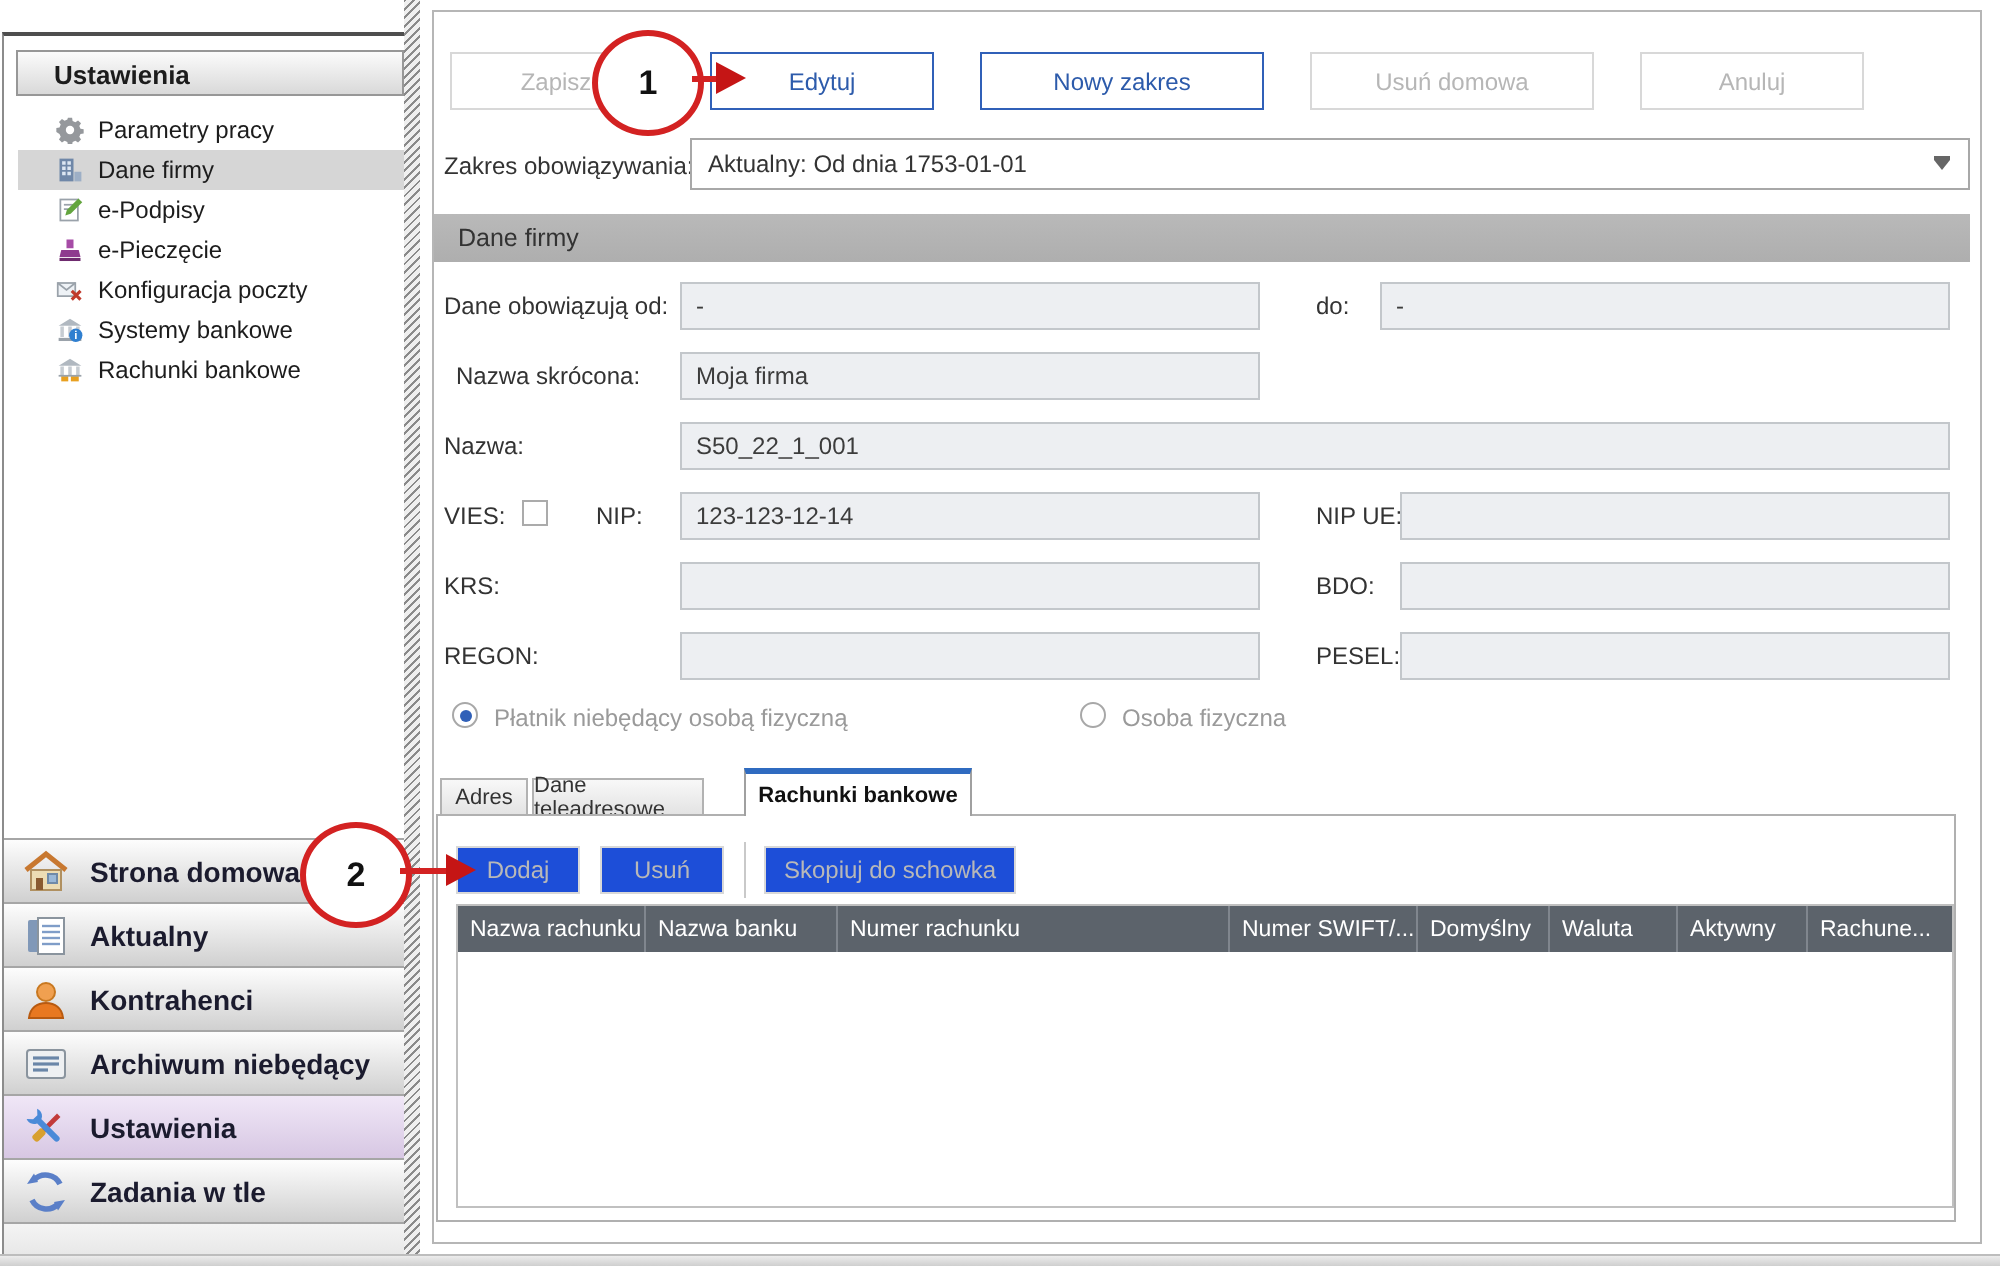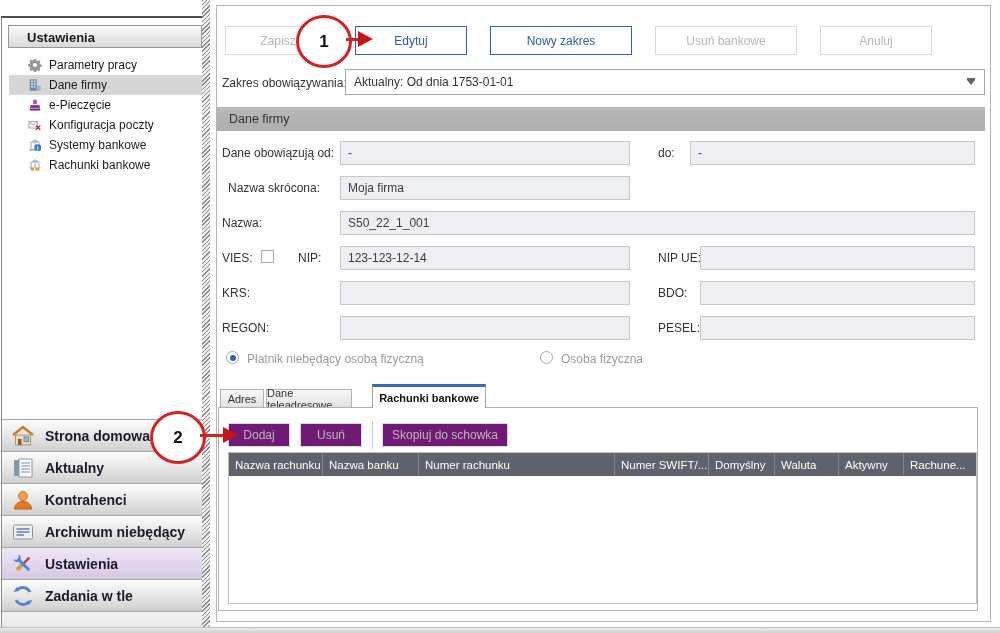--- a/index.html
+++ b/index.html
@@ -55,21 +55,21 @@
 
   
   .tab{position:absolute;box-sizing:border-box;font-size:11px;color:#333;display:flex;
        align-items:center;justify-content:center;cursor:default;}
   .tab.inactive{top:389px;height:19px;background:linear-gradient(#f8f8f8,#e2e2e2);border:1px solid #b2b2b2;border-bottom:none;}
   .tab.active{top:384px;height:24px;background:#fff;border:1px solid #a0a0a0;border-bottom:none;
               border-top:3px solid #2f6bc0;font-weight:bold;color:#111;z-index:3;}
   .tab-panel{position:absolute;left:218px;top:407px;width:760px;height:204px;
              border:1px solid #b0b0b0;background:#fff;box-sizing:border-box;z-index:2;}
 
-  .small-btn{position:absolute;height:24px;background:#701a75;border:1px solid #d8d8d8;color:#b8b8b8;
+  .small-btn{position:absolute;height:24px;background:#1d4ed8;border:1px solid #d8d8d8;color:#b8b8b8;
              font-size:12px;display:flex;align-items:center;justify-content:center;box-sizing:border-box;}
   .vsep{position:absolute;width:1px;background:#c9c9c9;}
 
   
   .grid{position:absolute;left:228px;top:452px;width:747px;border:1px solid #c0c0c0;box-sizing:content-box;}
   .grid-head{display:flex;background:#5c636b;color:#fff;font-size:11.5px;height:23px;}
   .th{display:flex;align-items:center;padding-left:6px;box-sizing:border-box;
       border-right:1px solid #80868e;white-space:nowrap;overflow:hidden;cursor:default;}
   .th:last-child{border-right:none;}
   .c0{width:94px;}.c1{width:96px;}.c2{width:196px;}.c3{width:94px;}
@@ -116,20 +116,33 @@
               <rect x="3.5" y="9" width="2" height="2"></rect>
               <rect x="6.5" y="9" width="2" height="2"></rect>
             </g>
           </svg>
         </span>
       <span>Dane firmy</span>
     </div>
     <div class="tree-item">
       <span class="ticon">
           <svg width="14" height="14" viewBox="0 0 16 16">
+            <rect x="2.5" y="2" width="10" height="12" fill="#fff" stroke="#9aa2aa"></rect>
+            <g stroke="#9aa2aa" stroke-width="1">
+              <line x1="4.5" y1="5" x2="10.5" y2="5"></line>
+              <line x1="4.5" y1="7.5" x2="10.5" y2="7.5"></line>
+            </g>
+            <path fill="#63a53f" d="M15 3.6l-2.2-2.2-6.6 6.6-.9 3.1 3.1-.9z"></path>
+          </svg>
+        </span>
+      <span>e-Podpisy</span>
+    </div>
+    <div class="tree-item">
+      <span class="ticon">
+          <svg width="14" height="14" viewBox="0 0 16 16">
             <rect x="6" y="2" width="4" height="5" fill="#a64ca6"></rect>
             <path d="M3 8h10l1 4H2z" fill="#8e3a8e"></path>
             <rect x="2" y="12.5" width="12" height="1.8" fill="#6e2a6e"></rect>
           </svg>
         </span>
       <span>e-Pieczęcie</span>
     </div>
     <div class="tree-item">
       <span class="ticon">
           <svg width="14" height="14" viewBox="0 0 16 16">
@@ -257,21 +270,21 @@
   </div>
 </div>
 
 <div id="splitter" class="abs"></div>
 
 <div id="main-border" class="abs"></div>
 
 <div class="btn disabled" style="left:225px;top:26px;width:106px;">Zapisz</div>
 <div class="btn primary" style="left:355px;top:26px;width:112px;">Edytuj</div>
 <div class="btn primary" style="left:490px;top:26px;width:142px;">Nowy zakres</div>
-<div class="btn disabled" style="left:655px;top:26px;width:142px;">Usuń bankowe</div>
+<div class="btn disabled" style="left:655px;top:26px;width:142px;">Usuń domowa</div>
 <div class="btn disabled" style="left:820px;top:26px;width:112px;">Anuluj</div>
 
 <div class="form-label" style="left:222px;top:76px;">Zakres obowiązywania:</div>
 <div class="combo" style="left:345px;top:69px;width:640px;">
   <span>Aktualny: Od dnia 1753-01-01</span>
   <span class="combo-arrow"></span>
 </div>
 
 <div class="section-bar" style="left:217px;top:107px;width:768px;height:24px;">Dane firmy</div>
 

